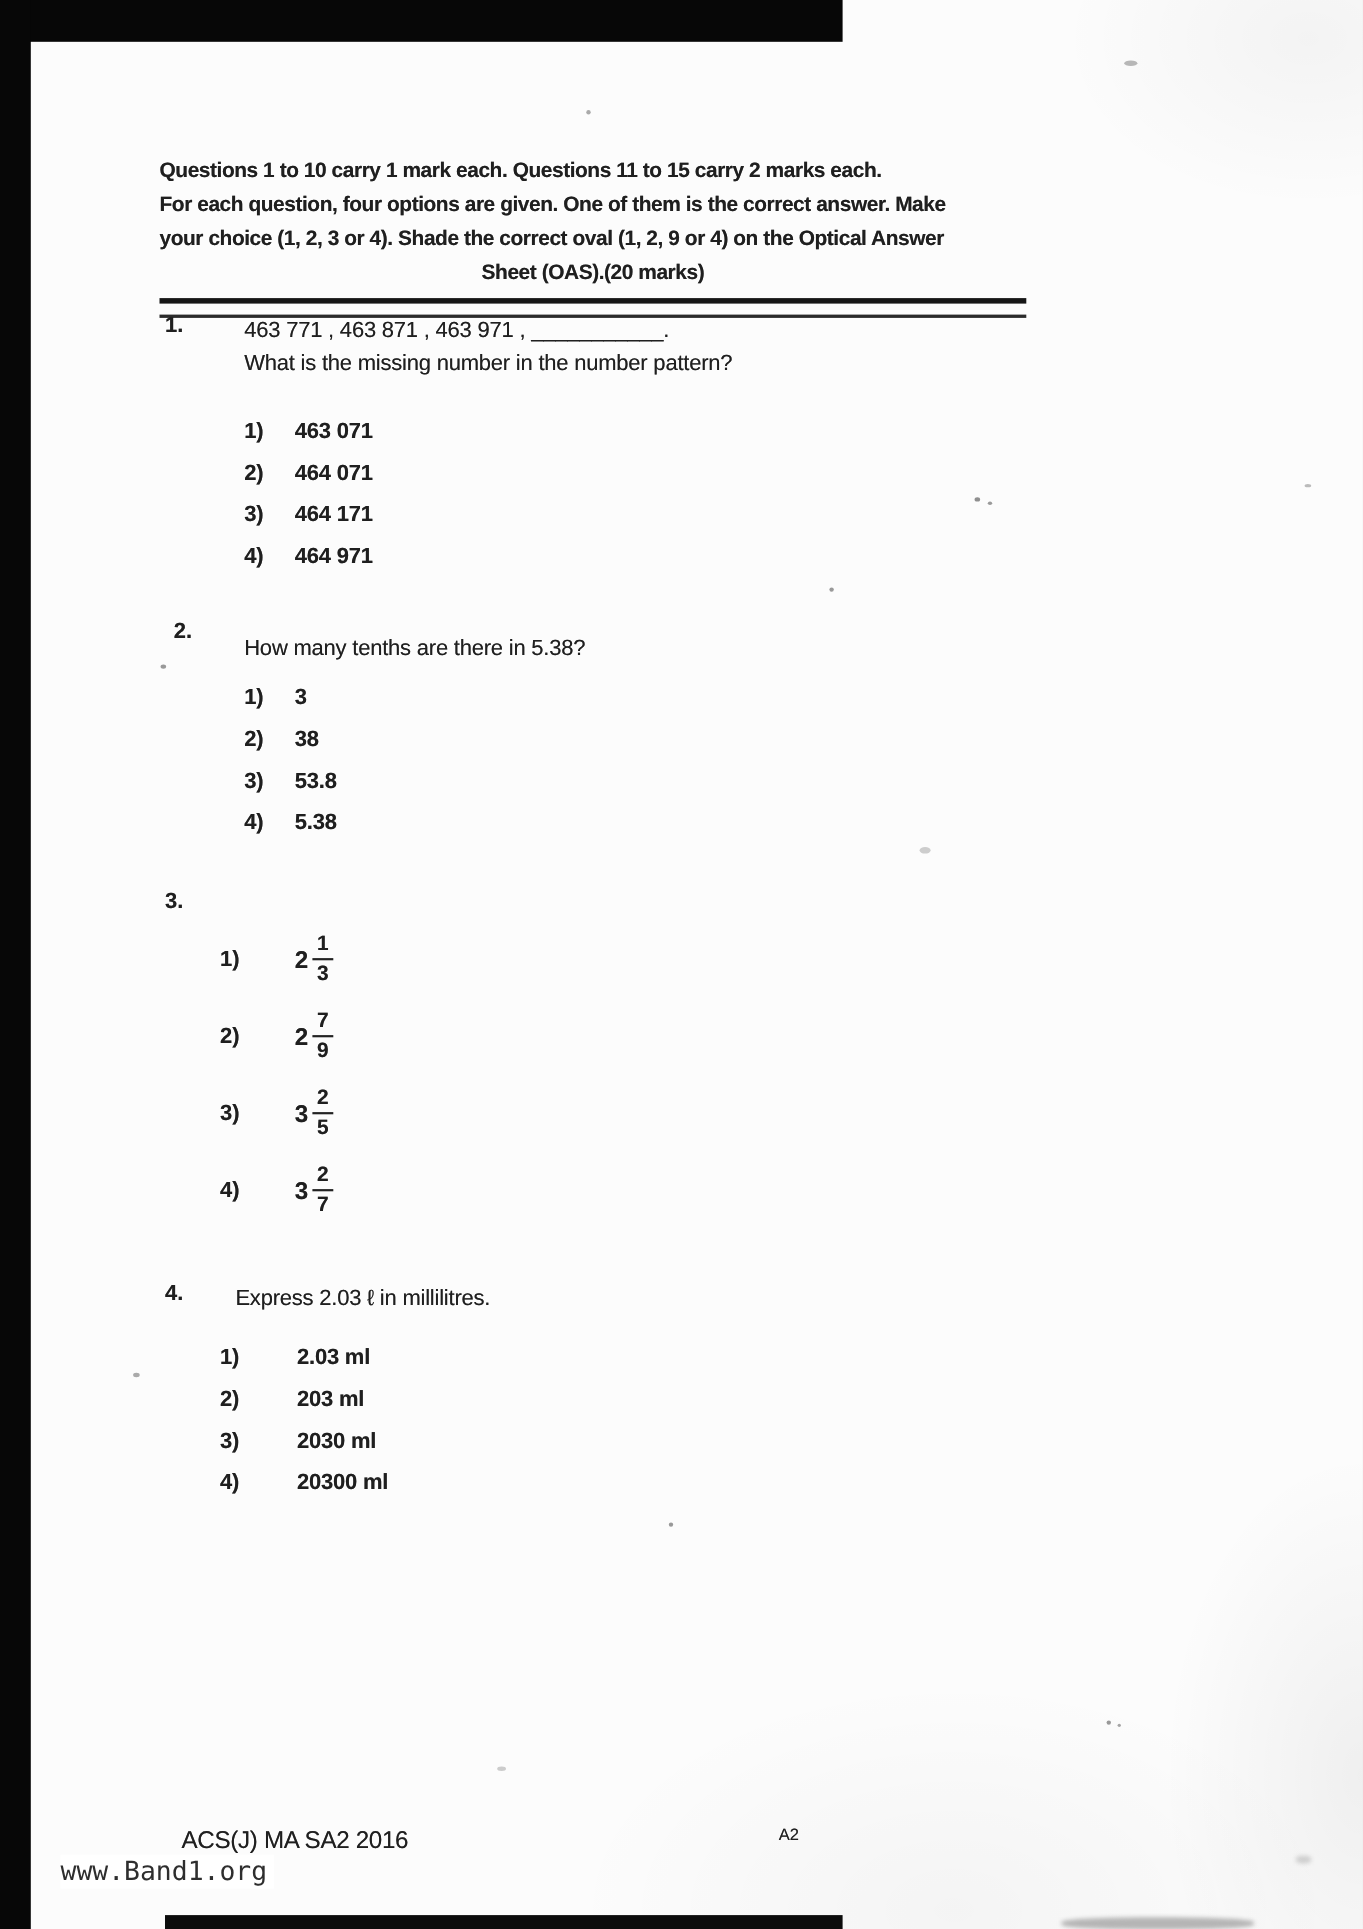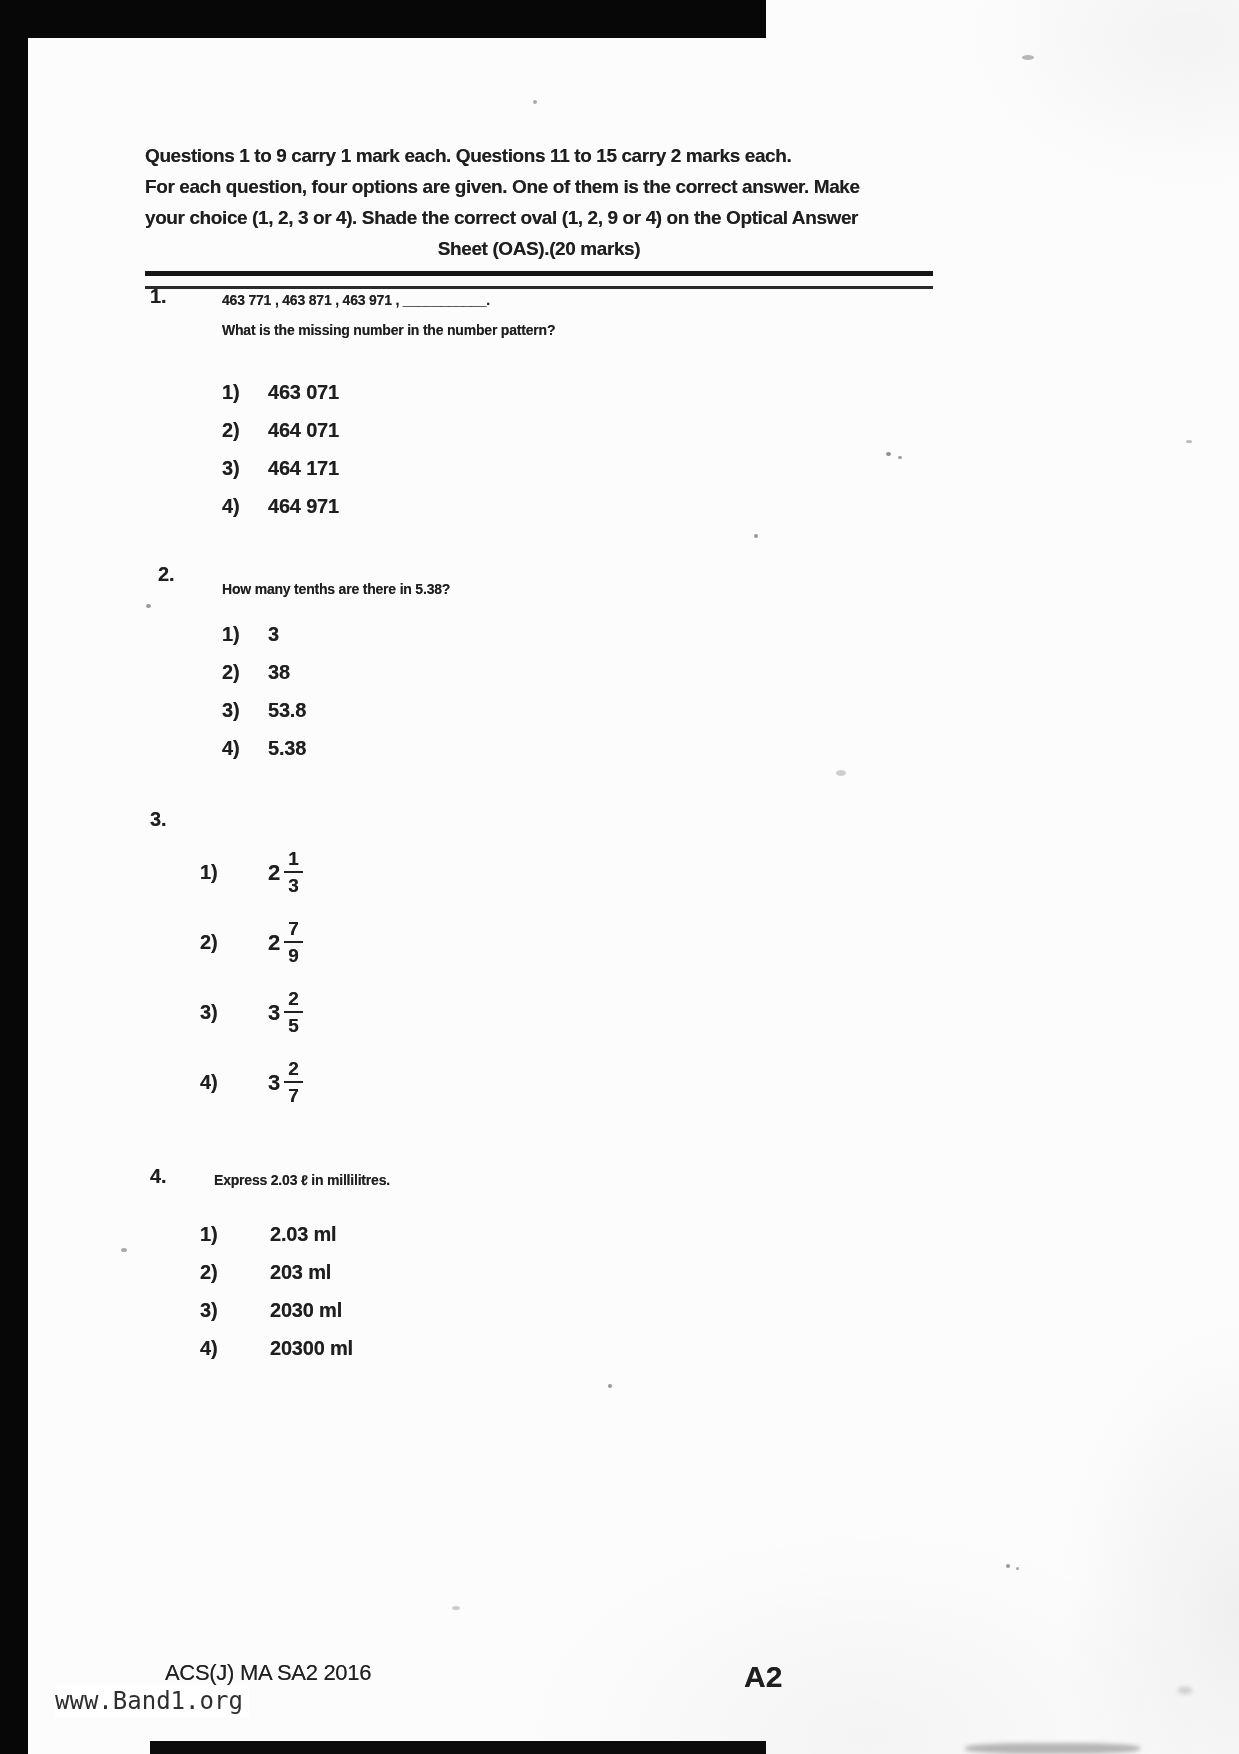--- a/index.html
+++ b/index.html
@@ -32,21 +32,21 @@
   }
   .instr-line{ white-space:nowrap; }
   .instr-last{ display:flex; justify-content:center; }
   .header-rule{
     position:absolute; left:145px; top:271px; width:788px; height:10px;
     border-top:5px solid #161616; border-bottom:3px solid #2b2b2b;
   }
 
   
   .qnum{ position:absolute; font-size:20px; font-weight:700; }
-  .qtext{ position:absolute; font-size:14px; font-weight:700; line-height:30px; letter-spacing:-0.2px; }
+  .qtext{ position:absolute; font-size:20px; font-weight:400; line-height:30px; letter-spacing:-0.2px; }
 
   .opts{ position:absolute; display:flex; flex-direction:column; }
   .opt-row{ display:flex; align-items:baseline; font-size:20px; font-weight:700; letter-spacing:-0.2px; }
   .opt-label{ display:inline-block; }
 
   .opts-std .opt-row{ height:28px; }
   .opts-std{ gap:10px; }
   .opts-q1 .opt-label,.opts-q2 .opt-label{ width:46px; }
   .opts-q4{ gap:10px; }
   .opts-q4 .opt-row{ height:28px; }
@@ -56,42 +56,42 @@
   .opt-row-frac{ display:flex; align-items:center; height:55px; font-size:20px; font-weight:700; }
   .opt-row-frac .opt-label{ width:68px; }
   .frac{ display:inline-flex; align-items:center; }
   .frac .whole{ font-size:22px; margin-right:4px; }
   .stack{ display:inline-flex; flex-direction:column; align-items:center; }
   .stack .num{ font-size:19px; line-height:22px; padding:0 4px 1px; border-bottom:2.5px solid #222; }
   .stack .den{ font-size:19px; line-height:22px; padding-top:2px; }
 
   
   .footer-code{ position:absolute; left:165px; top:1660px; font-size:22px; font-weight:400; letter-spacing:-0.3px; }
-  .footer-page{ position:absolute; left:744px; top:1660px; font-size:30px; font-weight:700; }
+  .footer-page{ position:absolute; left:708px; top:1660px; font-size:15px; font-weight:400; }
   .watermark{
     position:absolute; left:55px; top:1686px;
     font-family:"DejaVu Sans Mono","Liberation Mono",monospace;
     font-size:24px; color:#2e2e2e; background:#fff; padding:1px 6px 2px 0;
   }
 
   .speck{ position:absolute; border-radius:50%; }
 </style>
 </head>
 <body>
 
 <div class="page">
 
   <div class="border-top"></div>
   <div class="border-left"></div>
   <div class="border-bottom"></div>
   <div class="smudge" style="left:965px;top:1743px;width:175px;height:11px;"></div>
   <div class="smudge" style="left:1178px;top:1687px;width:14px;height:7px;opacity:.6;"></div>
 
   <div class="instructions ink">
-    <div class="instr-line">Questions 1 to 9 carry 1 mark each.  Questions 11 to 15 carry 2 marks each.</div>
+    <div class="instr-line">Questions 1 to 10 carry 1 mark each.  Questions 11 to 15 carry 2 marks each.</div>
     <div class="instr-line">For each question, four options are given.  One of them is the correct answer. Make</div>
     <div class="instr-line">your choice (1, 2, 3 or 4).  Shade the correct oval (1, 2, 9 or 4) on the Optical Answer</div>
     <div class="instr-last">
       <span class="instr-line">Sheet (OAS).</span>
       <span>(20 marks)</span>
     </div>
   </div>
   <div class="header-rule"></div>
 
   <div class="qnum ink" style="left:150px;top:285px;">1.</div>

